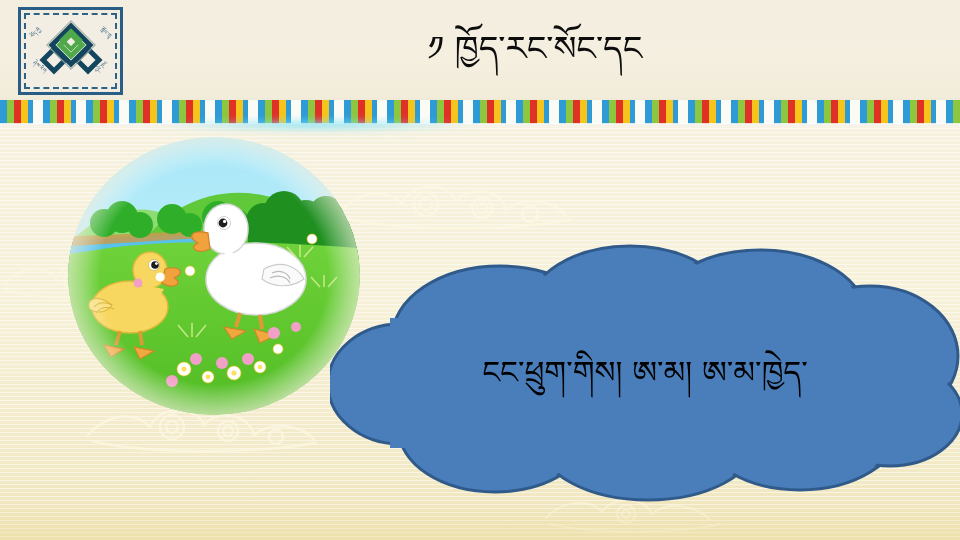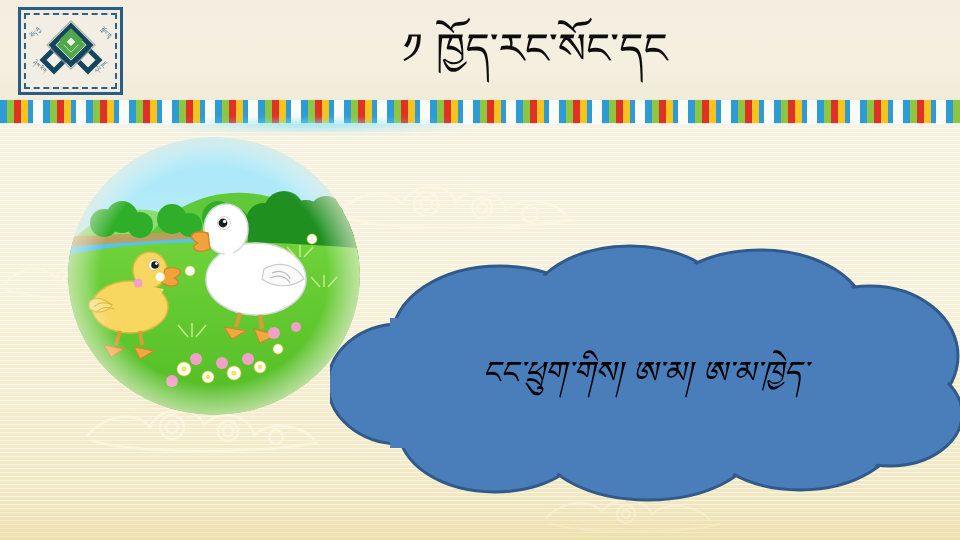--- a/index.html
+++ b/index.html
@@ -45,21 +45,21 @@
     white-space:nowrap;font-family:"DejaVu Sans",sans-serif;
   }
   .lc-tl{left:5px;top:12px;transform:rotate(-40deg);}
   .lc-tr{right:4px;top:12px;transform:rotate(40deg);}
   .lc-bl{left:5px;bottom:12px;transform:rotate(40deg);}
   .lc-br{right:5px;bottom:12px;transform:rotate(-40deg);}
 
   #title{
     position:absolute;left:300px;top:8px;width:470px;height:82px;
     display:flex;align-items:center;justify-content:center;
-    color:#0d0d0d;font-size:42px;line-height:1.05;
+    color:#0d0d0d;font-size:34px;line-height:1.05;
     font-family:"DejaVu Sans","Liberation Sans",sans-serif;
     white-space:nowrap;
   }
   
   #flagband{
     position:absolute;left:0;top:100px;width:960px;height:24px;
     background:
       repeating-linear-gradient(to right,
         #2e9bd6 0px,  #2e9bd6 7px,
         #8dc63f 7px,  #8dc63f 14px,
@@ -89,21 +89,21 @@
   }
   #photo svg{display:block;}
   
   #cloud{
     position:absolute;left:330px;top:238px;width:630px;height:265px;
   }
   #cloud svg{display:block;position:absolute;left:0;top:0;}
   #cloud-text{
     position:absolute;left:0;top:0;width:630px;height:265px;
     display:flex;flex-direction:column;align-items:center;justify-content:center;
-    gap:3px;padding-top:4px;box-sizing:border-box;font-style:italic;
+    gap:3px;padding-top:4px;box-sizing:border-box;
   }
   .cline{
     color:#000;font-size:31px;line-height:1.25;white-space:nowrap;
     text-align:center;font-family:"DejaVu Sans","Liberation Sans",sans-serif;
   }
   .cline .hl{color:#e5131a;}
   
   #bottomband{
     position:absolute;left:0;bottom:0;width:960px;height:40px;
     background:linear-gradient(to bottom,rgba(239,228,180,0),rgba(236,222,166,.55));

